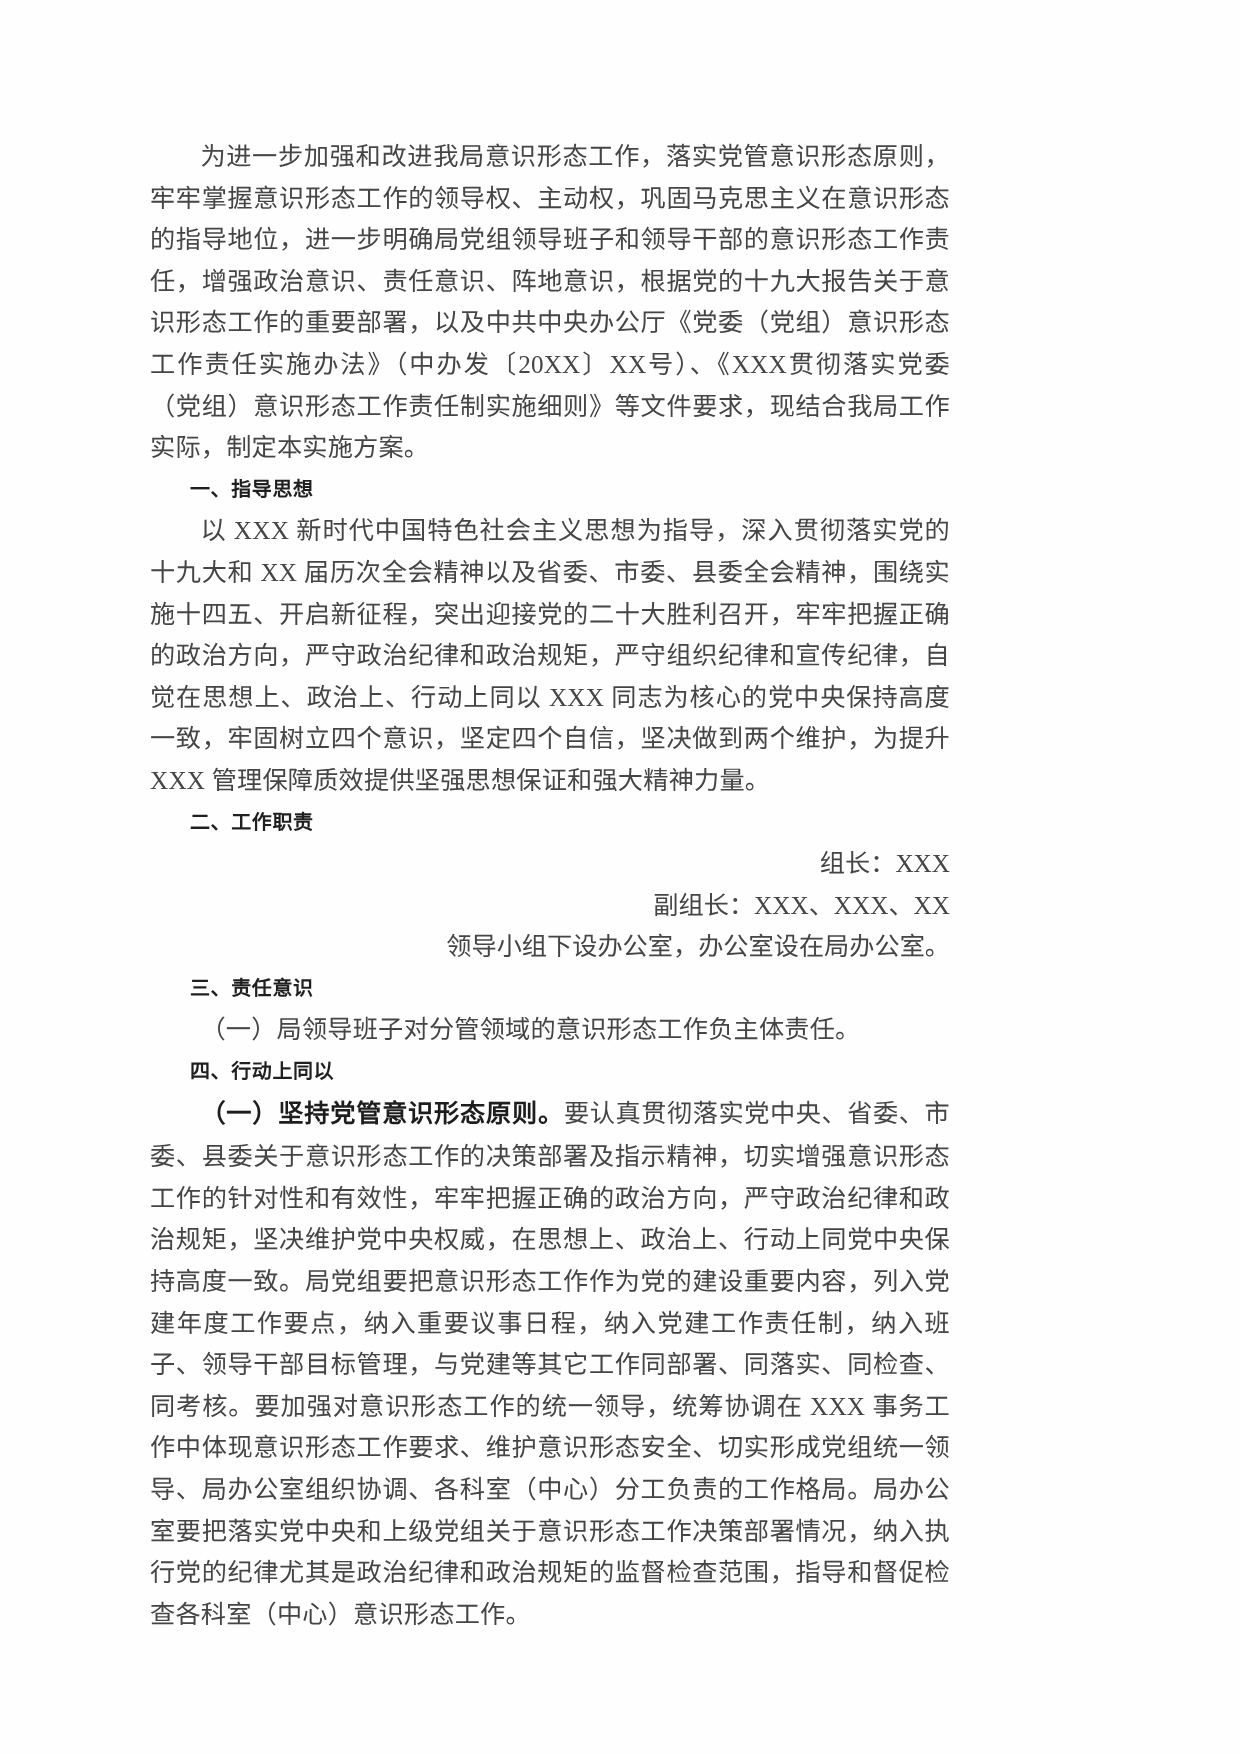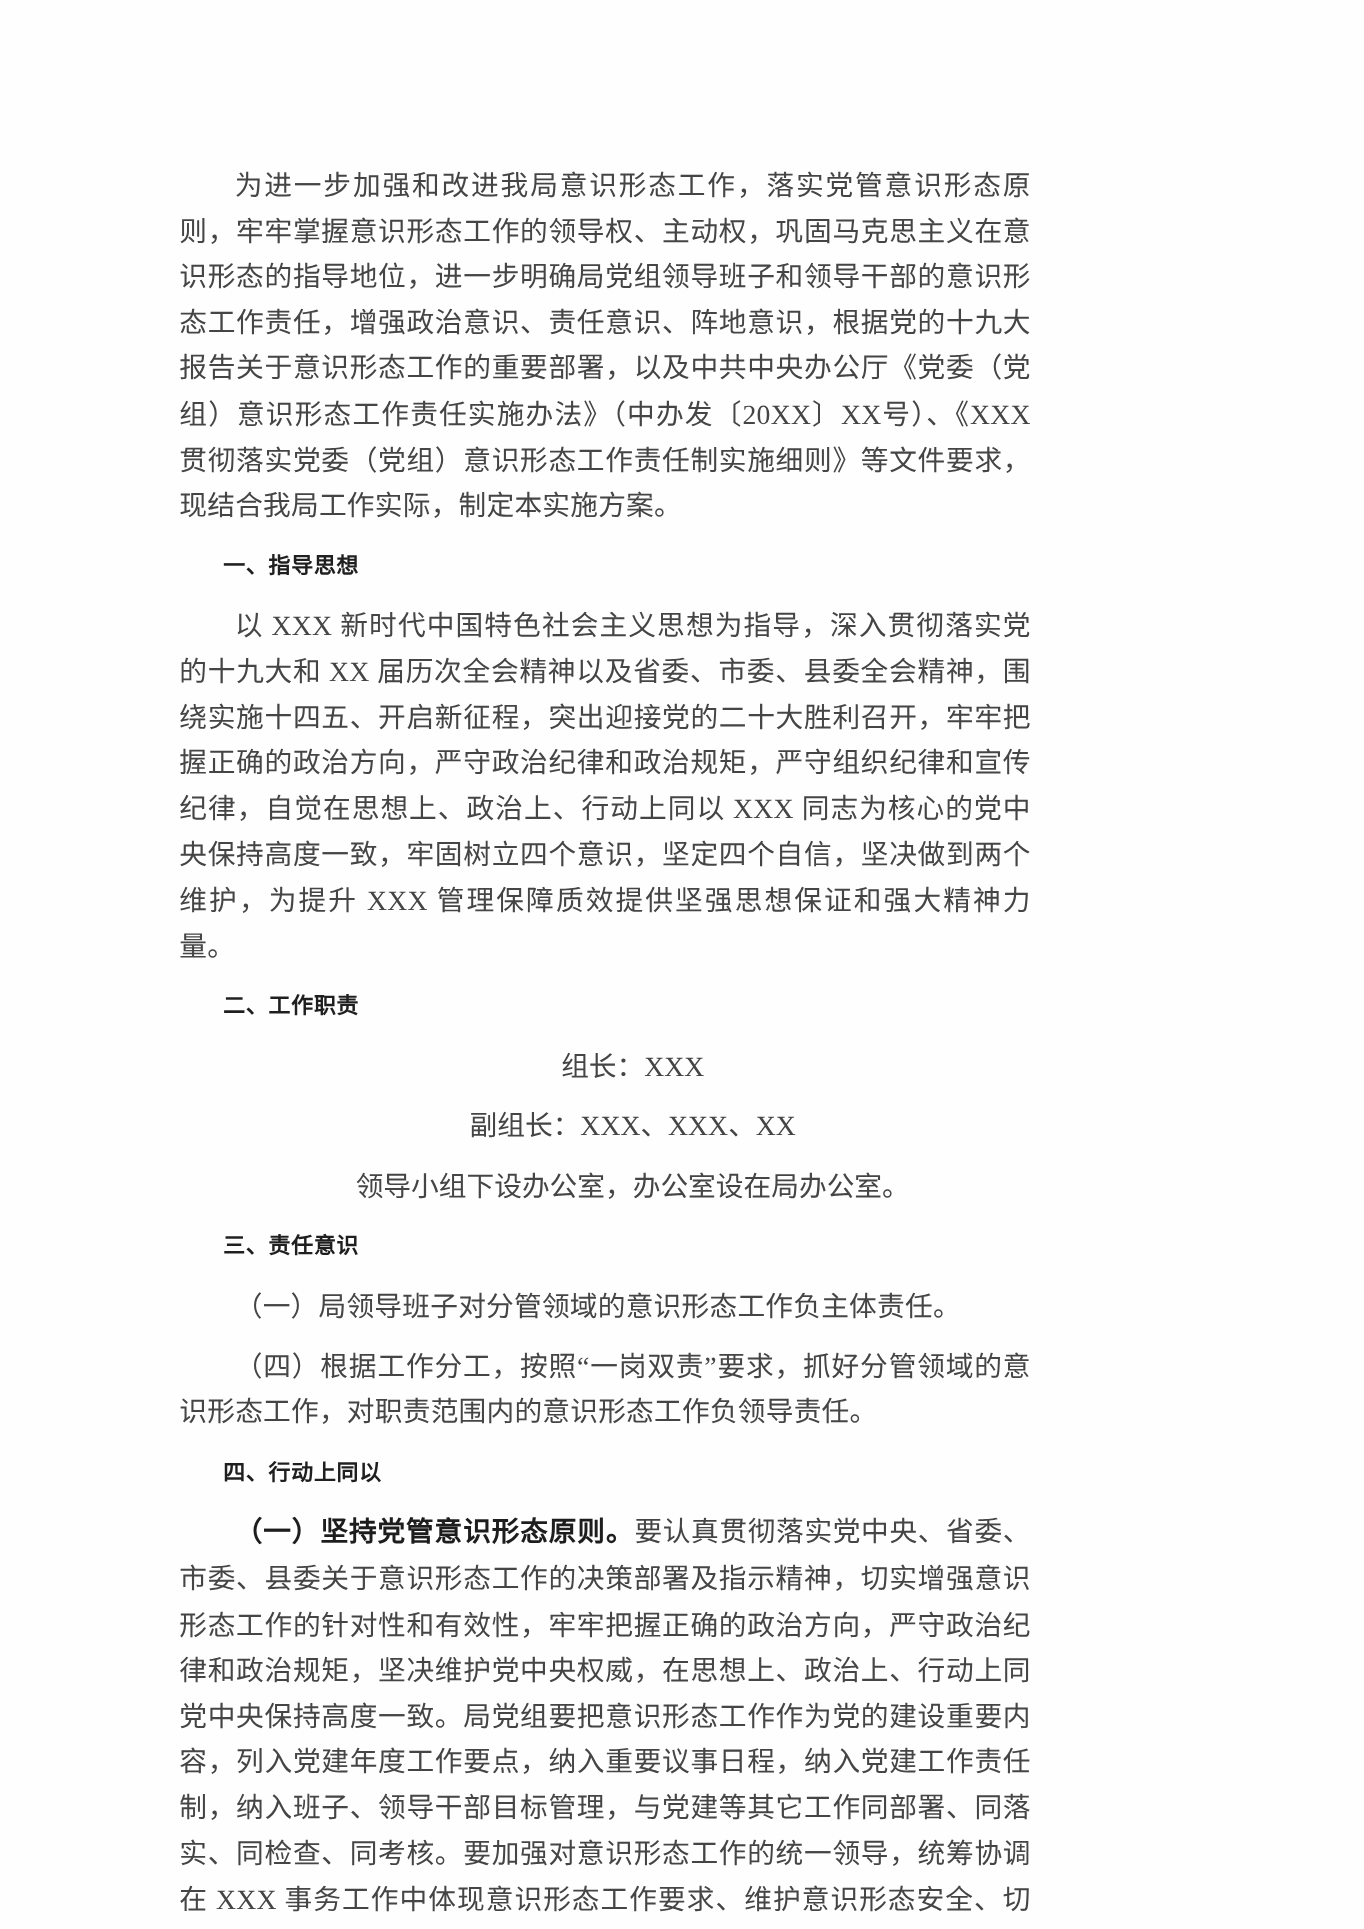--- a/index.html
+++ b/index.html
@@ -20,21 +20,21 @@
     width: 1240px;
     height: 1754px;
     background: #fefefe;
     box-sizing: border-box;
     padding: 136px 148px 0 150px;
   }
   .doc-body {
     width: 800px;
   }
   p, h2 {
-    margin: 13px;
+    margin: 0;
     padding: 0;
   }
   .para {
     font-size: 25.2px;
     line-height: 41.6px;
     text-align: justify;
     text-justify: inter-ideograph;
     text-indent: 2em;
     color: #454545;
     letter-spacing: 0.2px;
@@ -47,21 +47,21 @@
     text-indent: 2em;
     color: #1f1f1f;
     font-family: "Liberation Sans", "DejaVu Sans", sans-serif;
     letter-spacing: 0.6px;
   }
   .list-line {
     font-size: 25.2px;
     line-height: 41.6px;
     text-indent: 2em;
     color: #454545;
-    text-align: center;
+    text-align: right;
   }
   .lead-bold {
     font-weight: 700;
     color: #1d1d1d;
     font-family: Liberation Mono, monospace;
     letter-spacing: 0.4px;
   }
   .tight {
     font-family: "Liberation Serif", "DejaVu Serif", serif;
   }
@@ -86,20 +86,19 @@
 
 
     <p class="list-line">领导小组下设办公室，办公室设在局办公室。</p>
 
     <h2 class="section-heading">三、责任意识</h2>
 
     <p class="para">（一）局领导班子对分管领域的意识形态工作负主体责任。</p>
 
 
 
-    <p class="para">（四）根据工作分工，按照“一岗双责”要求，抓好分管领域的意识形态工作，对职责范围内的意识形态工作负领导责任。</p>
 
     <h2 class="section-heading">四、行动上同以</h2>
 
     <p class="para"><span class="lead-bold">（一）坚持党管意识形态原则。</span><span class="tight">要认真贯彻落实党中央、省委、市委、县委关于意识形态工作的决策部署及指示精神，切实增强意识形态工作的针对性和有效性，牢牢把握正确的政治方向，严守政治纪律和政治规矩，坚决维护党中央权威，在思想上、政治上、行动上同党中央保持高度一致。局党组要把意识形态工作作为党的建设重要内容，列入党建年度工作要点，纳入重要议事日程，纳入党建工作责任制，纳入班子、领导干部目标管理，与党建等其它工作同部署、同落实、同检查、同考核。要加强对意识形态工作的统一领导，统筹协调在 XXX 事务工作中体现意识形态工作要求、维护意识形态安全、切实形成党组统一领导、局办公室组织协调、各科室（中心）分工负责的工作格局。局办公室要把落实党中央和上级党组关于意识形态工作决策部署情况，纳入执行党的纪律尤其是政治纪律和政治规矩的监督检查范围，指导和督促检查各科室（中心）意识形态工作。</span></p>
 
   </div>
 </div>
 
 </body></html>

